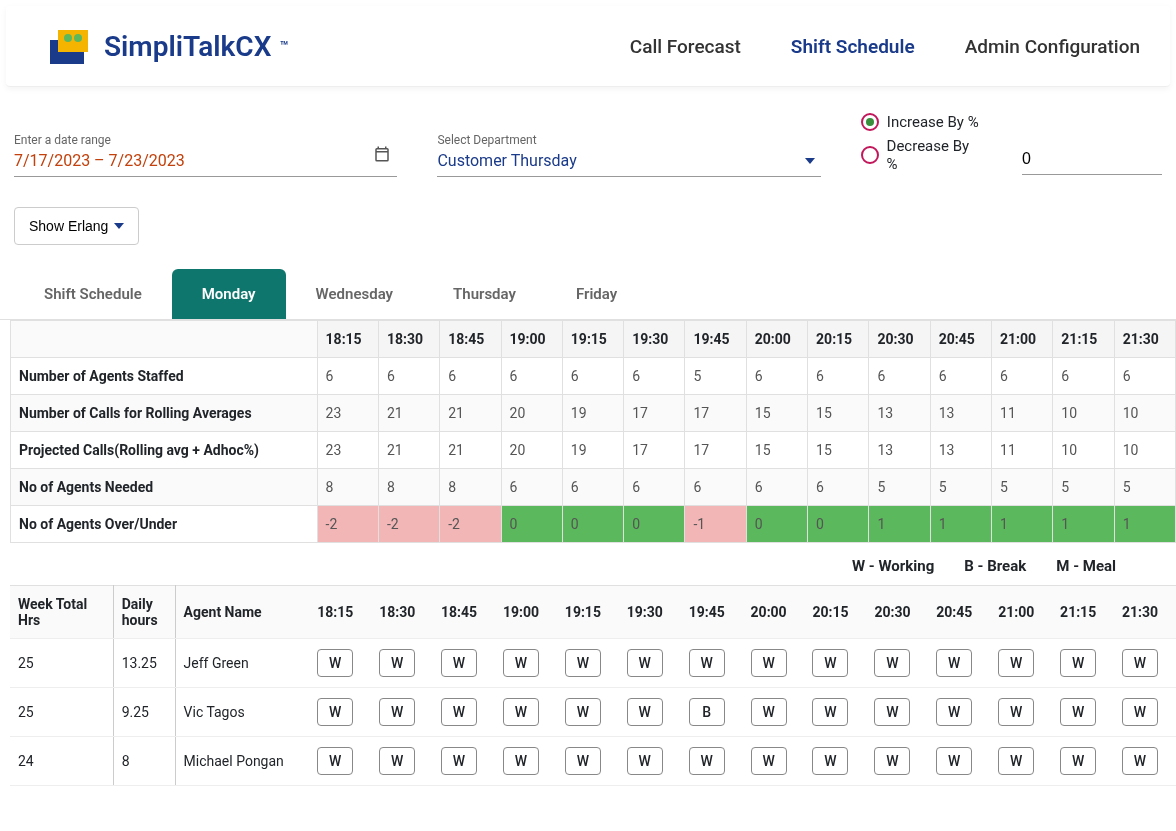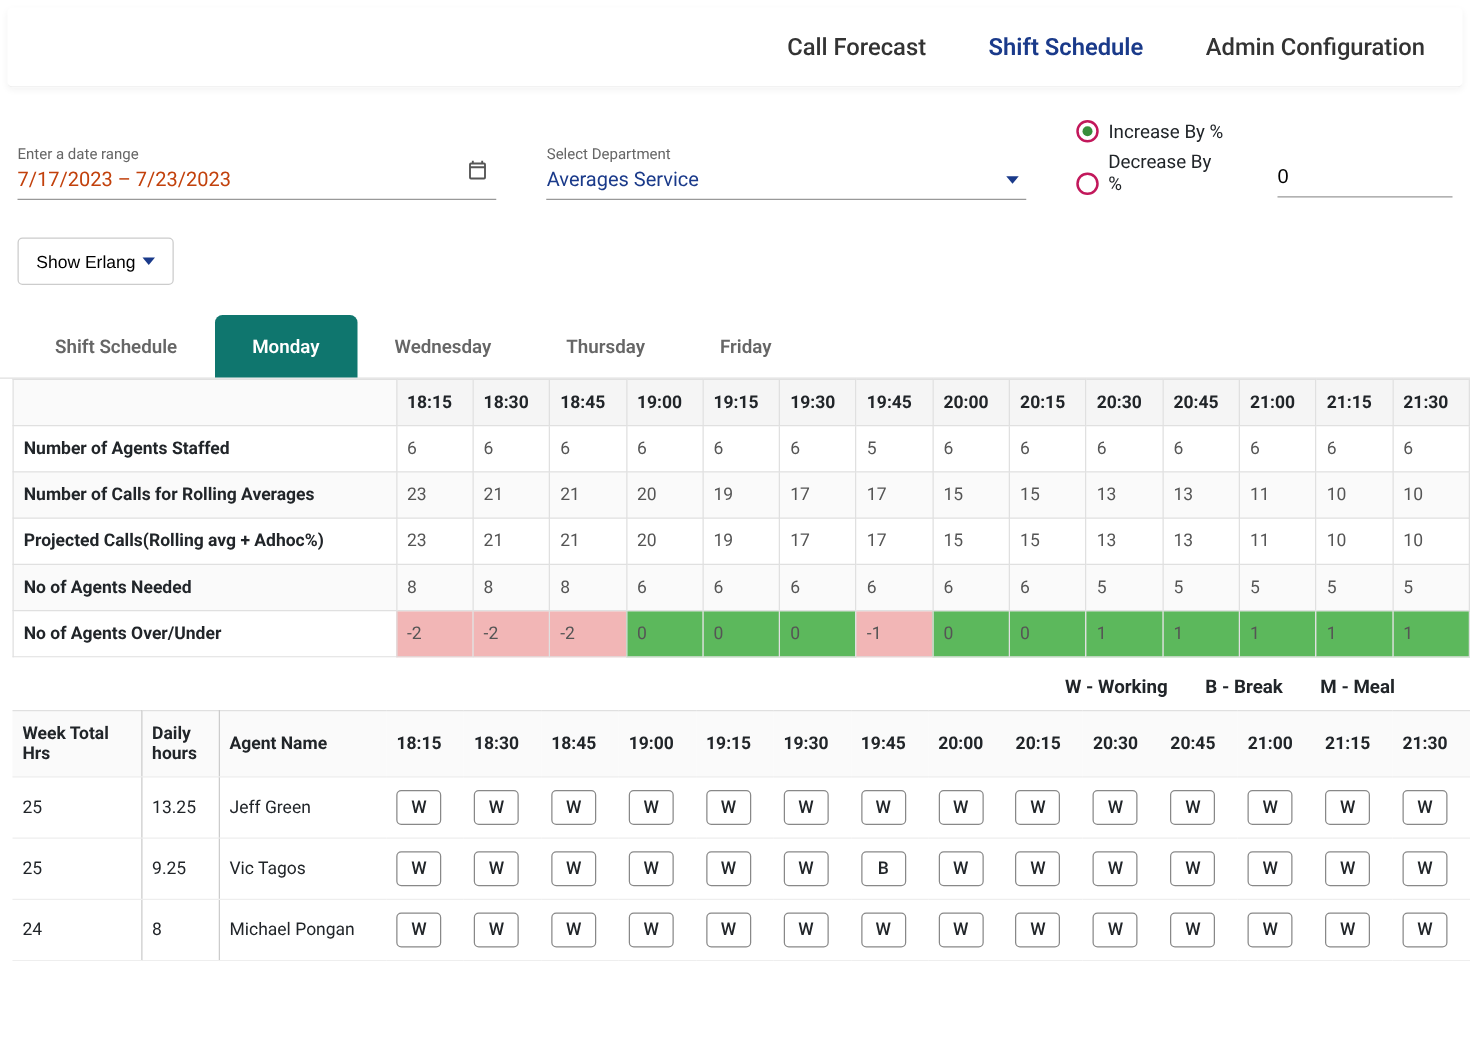--- a/index.html
+++ b/index.html
@@ -82,21 +82,21 @@
     border-right: 5px solid transparent;
     border-top: 6px solid #1a3a8a;
   }
   .radio-group {
     display: flex;
     flex-direction: column;
     gap: 6px;
     font-size: 15px;
     padding-bottom: 4px;
   }
-  .radio-row { display: flex; align-items: flex-end; gap: 8px; }
+  .radio-row { display: flex; align-items: center; gap: 8px; }
   .radio {
     width: 18px; height: 18px;
     border-radius: 50%;
     border: 2px solid #c2185b;
     display: flex; align-items: center; justify-content: center;
   }
   .radio.checked::after {
     content: '';
     width: 8px; height: 8px;
     background: #388e3c;
@@ -224,40 +224,52 @@
     cursor: pointer;
   }
   .time-cell { text-align: center; width: 60px; }
 </style>
 </head>
 <body>
 
 
 
 <div class="header">
+  <div class="logo">
+    <span class="logo-icon">
+      <svg viewBox="0 0 48 40" width="48" height="40">
+        <rect x="4" y="14" width="34" height="24" fill="#1a3a8a"></rect>
+        <rect x="12" y="4" width="30" height="22" fill="#f5b400"></rect>
+        <circle cx="22" cy="12" r="4" fill="#5cb85c"></circle>
+        <circle cx="32" cy="12" r="4" fill="#5cb85c"></circle>
+      </svg>
+    </span>
+    <span>SimpliTalkCX</span>
+      <span style="font-size:14px;vertical-align:super;margin-left:-2px;">™</span>
+  </div>
   <div class="nav">
     <div class="nav-item">Call Forecast</div>
     <div class="nav-item active">Shift Schedule</div>
     <div class="nav-item">Admin Configuration</div>
   </div>
 </div>
 
 <div class="controls">
   <div class="field date-field">
     <span class="field-label">Enter a date range</span>
     <span class="field-value">7/17/2023 – 7/23/2023</span>
     <span class="cal-icon">
       <svg width="18" height="18" viewBox="0 0 24 24" fill="#555">
           <path d="M19 4h-1V2h-2v2H8V2H6v2H5a2 2 0 0 0-2 2v14a2 2 0 0 0 2 2h14a2 2 0 0 0 2-2V6a2 2 0 0 0-2-2zm0 16H5V10h14v10zM5 8V6h14v2H5z"></path>
         </svg>
     </span>
   </div>
   <div class="field dept-field">
     <span class="field-label">Select Department</span>
-    <span class="field-value dept">Averages Service</span>
+    <span class="field-value dept">Customer Thursday</span>
     <span class="dropdown-arrow"></span>
   </div>
   <div class="radio-group">
     <div class="radio-row">
       <span class="radio checked"></span>
       <span>Increase By %</span>
     </div>
     <div class="radio-row">
       <span class="radio"></span>
       <span>Decrease By %</span>

